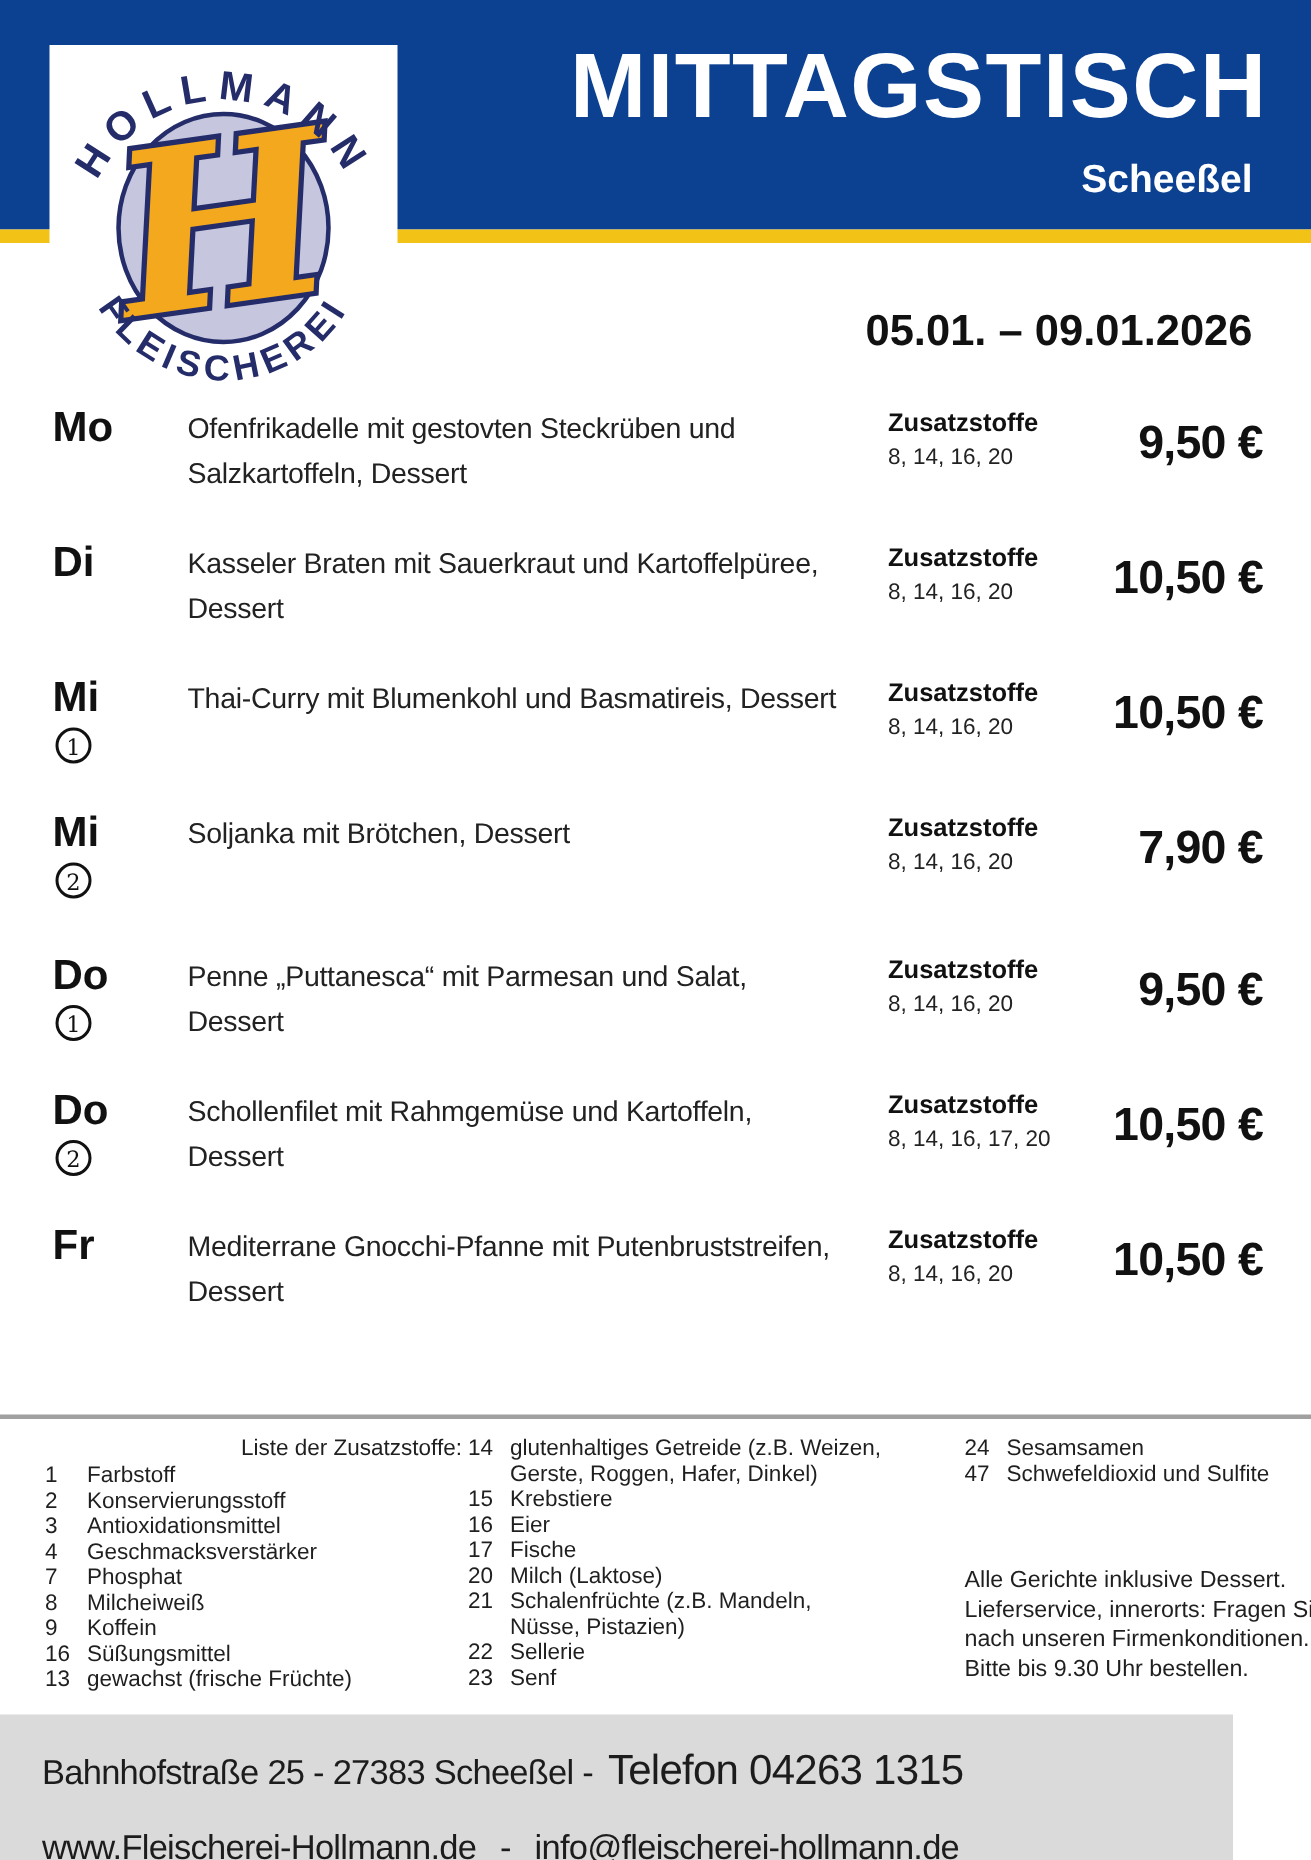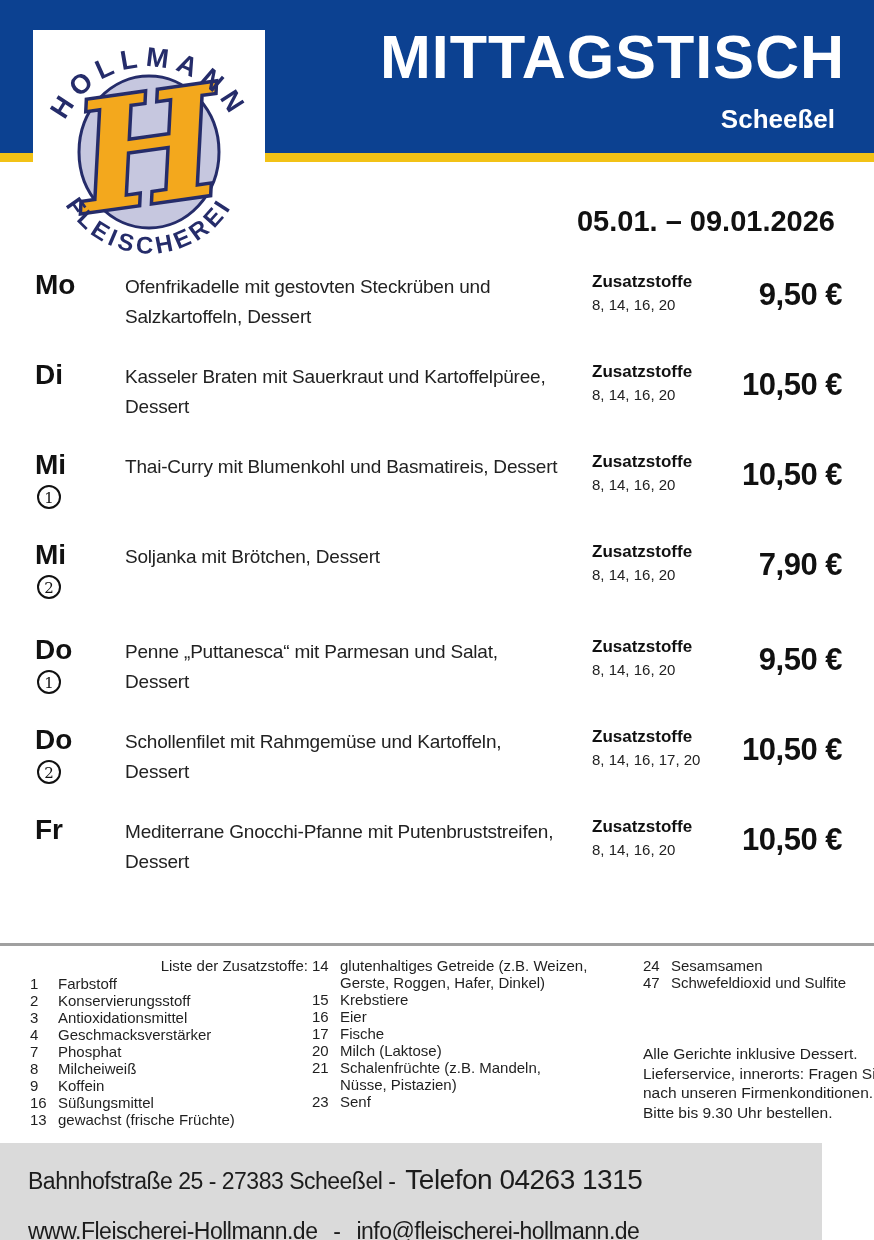--- a/index.html
+++ b/index.html
@@ -241,20 +241,24 @@
       </div>
     <div class="legend-item">
         <span>20</span>
         <span>Milch (Laktose)</span>
       </div>
     <div class="legend-item">
         <span>21</span>
         <span>Schalenfrüchte (z.B. Mandeln, Nüsse, Pistazien)</span>
       </div>
     <div class="legend-item">
+        <span>22</span>
+        <span>Sellerie</span>
+      </div>
+    <div class="legend-item">
         <span>23</span>
         <span>Senf</span>
       </div>
   </div>
 
   <div class="legend legend-col3">
     <div class="legend-item">
         <span>24</span>
         <span>Sesamsamen</span>
       </div>

